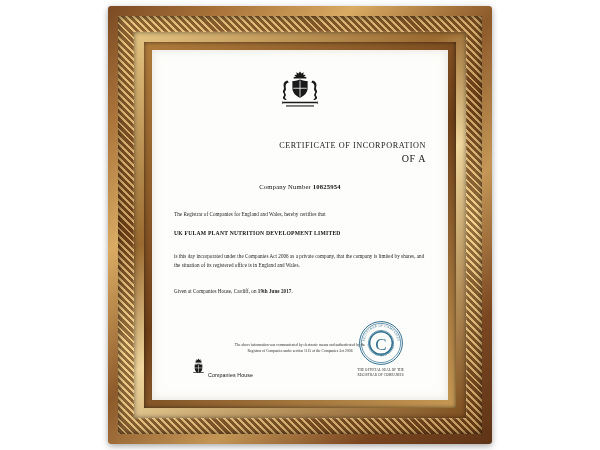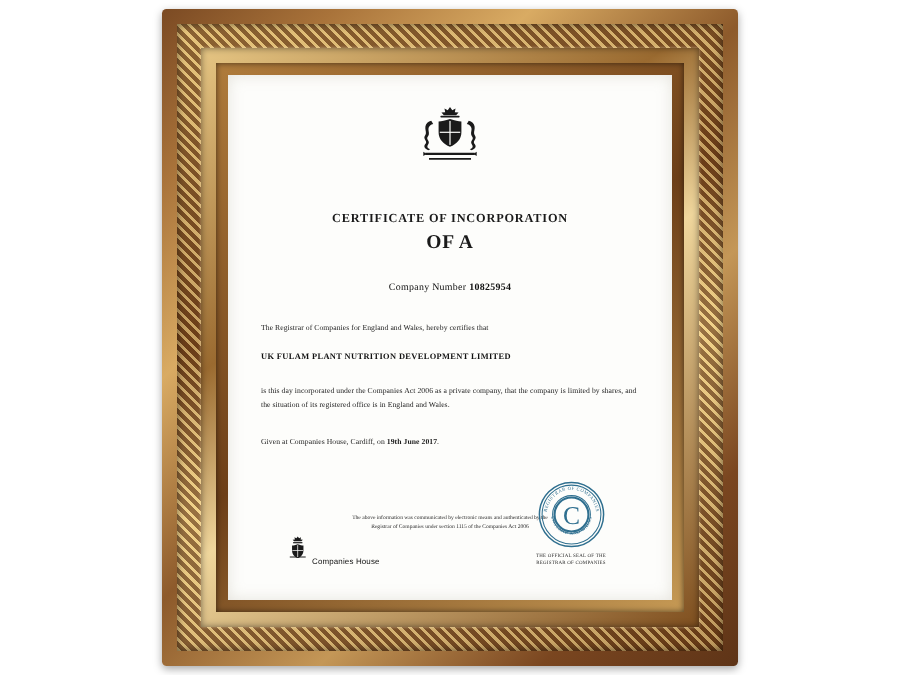--- a/index.html
+++ b/index.html
@@ -92,29 +92,29 @@
   .crest {
     display: flex;
     justify-content: center;
     margin-top: 6px;
     margin-bottom: 12px;
   }
   .crest svg { display: block; }
 
   
   .cert-title {
-    text-align: center;
+    text-align: right;
     font-size: 8.2px;
     letter-spacing: 0.55px;
     color: #1a1a1a;
-    font-weight: bold;
+    font-weight: normal;
     line-height: 1.45;
     margin-top: 32px;
   }
-  .cert-title .line2 { font-size: 13px; }
+  .cert-title .line2 { font-size: 10px; }
   .cert-title .line3 { font-size: 7.6px; }
 
   .company-number {
     text-align: center;
     font-size: 6.6px;
     color: #111;
     margin-top: 17px;
     letter-spacing: 0.2px;
   }
   .company-number b { font-weight: bold; }

